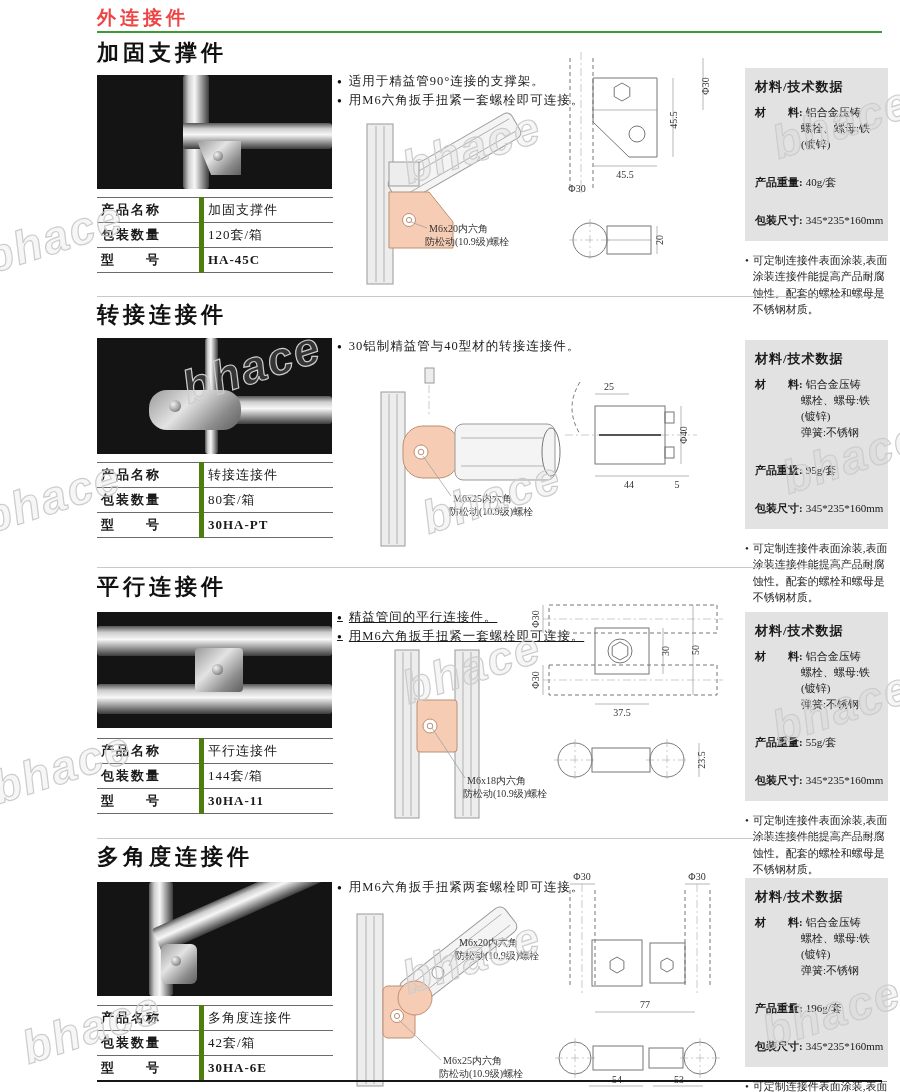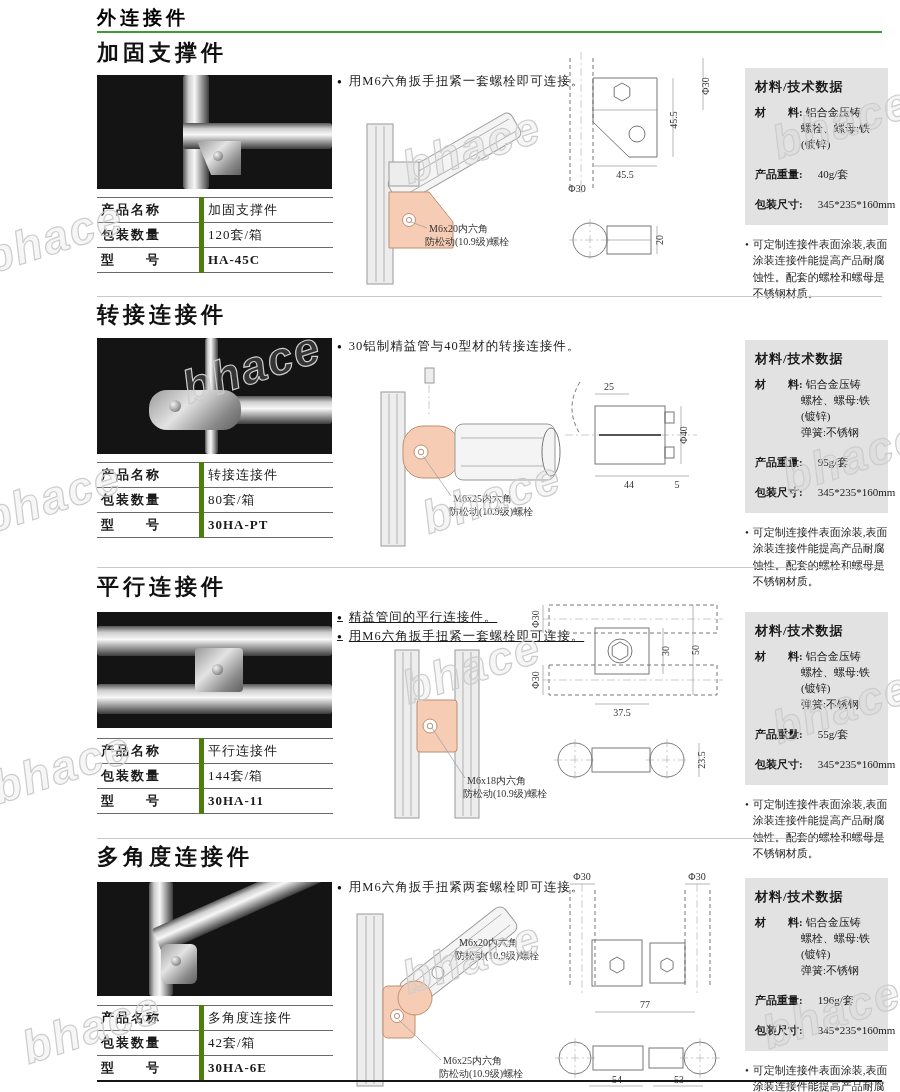--- a/index.html
+++ b/index.html
@@ -1,21 +1,21 @@
 <!DOCTYPE html>
 <html><head>
 <meta charset="utf-8">
 <style>
   html,body{margin:0;padding:0;background:#ffffff;}
   #page{position:relative;width:900px;height:1092px;background:#fff;overflow:hidden;
         font-family:"Liberation Serif", serif;color:#1a1a1a;}
 
   
   .page-header{position:absolute;left:97px;top:5px;font-family:"Liberation Sans",sans-serif;
-        font-weight:bold;font-size:19px;letter-spacing:4px;color:#000000;}
+        font-weight:bold;font-size:19px;letter-spacing:4px;color:#ef4444;}
   .header-rule{position:absolute;left:97px;top:31px;width:785px;height:2px;background:#3c9b35;}
   .divider{position:absolute;left:97px;width:785px;height:1px;background:#c9c9c9;}
   .bottom-rule{position:absolute;left:97px;top:1080px;width:785px;height:2px;background:#161616;}
 
   
   .section{position:absolute;left:0;width:900px;}
   .section h2{position:absolute;left:97px;top:-6px;margin:0;font-family:"Liberation Sans",sans-serif;
         font-size:22px;letter-spacing:4px;color:#111;}
 
   
@@ -49,21 +49,21 @@
   .prof{fill:#ededed;stroke:#999;stroke-width:1;}
   .pipe3d{fill:#f4f4f4;stroke:#999;stroke-width:1;}
 
   
   .tech-panel{position:absolute;left:745px;width:143px;}
   .tech-box{background:#e2e2e2;padding:10px 8px 12px 10px;box-sizing:border-box;}
   .tech-title{font-weight:bold;font-size:13px;letter-spacing:1px;margin-bottom:9px;}
   .trow{display:flex;font-size:11px;line-height:1.45;}
   .trow .tl{font-weight:bold;white-space:nowrap;margin-right:3px;}
   .tcont{font-size:11px;line-height:1.45;margin-left:46px;}
-  .tgap{margin-top:14px;gap:12px;}
+  .tgap{margin-top:22px;}
   .note{display:flex;font-size:11px;line-height:1.5;margin:11px 0 0 0;color:#222;}
   .note::before{content:"•";margin:0 4px 0 0;}
 
   
   .wm{position:absolute;font-family:"Liberation Sans",sans-serif;font-style:italic;font-weight:bold;
       font-size:46px;letter-spacing:2px;color:rgba(205,205,205,0.18);
       -webkit-text-stroke:1.2px #cccccc;transform:rotate(-18deg);pointer-events:none;}
 </style>
 </head>
 <body>
@@ -91,20 +91,23 @@
         <td class="lbl">包装数量</td>
         <td class="val">120套/箱</td>
           </tr>
       <tr>
         <td class="lbl">型　　号</td>
         <td class="val model">HA-45C</td>
           </tr>
     </tbody>
       </table>
     <ul class="bullets" style="top:28px;">
+      <li>
+          <span>适用于精益管90°连接的支撑架。</span>
+        </li>
       <li>
           <span>用M6六角扳手扭紧一套螺栓即可连接。</span>
         </li>
     </ul>
     <svg class="drawing" width="408" height="252" viewBox="0 0 408 252">
       <g>
         <rect class="prof" x="30" y="80" width="26" height="160"></rect>
         <line class="thin" x1="39" y1="82" x2="39" y2="238"></line>
           <line class="thin" x1="47" y1="82" x2="47" y2="238"></line>
         <g transform="rotate(-30 56 150)">

